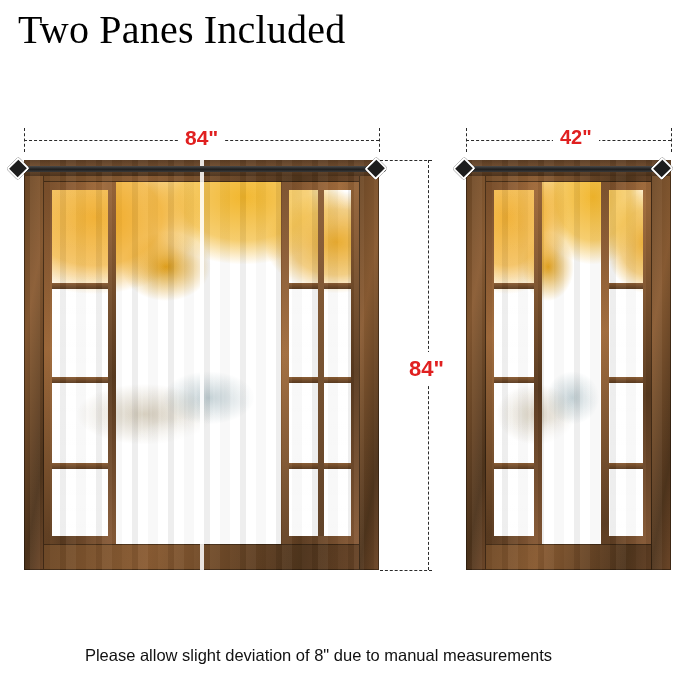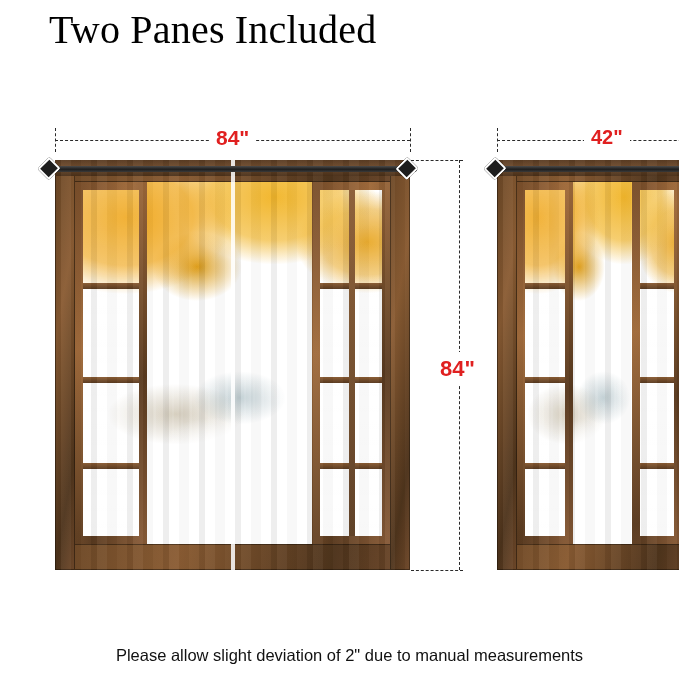--- a/index.html
+++ b/index.html
@@ -13,21 +13,20 @@
     font-family: "Liberation Sans", sans-serif;
     position: relative;
     overflow: hidden;
   }
 
   #stage {
     position: absolute;
     inset: 0;
     width: 637px;
     height: 677px;
-    margin-left: 31px;
   }
 
   
   .heading {
     position: absolute;
     left: 18px;
     top: 6px;
     font-family: "Liberation Serif", serif;
     font-size: 40px;
     line-height: 48px;
@@ -346,14 +345,14 @@
       <div class="sash" style="right:20px; width:34px;">
         <div class="muntin-h" style="top:27%;"></div>
         <div class="muntin-h" style="top:54%;"></div>
         <div class="muntin-h" style="top:79%;"></div>
       </div>
     </div>
     <div class="folds"></div>
     <div class="header-band"></div>
   </div>
 
-  <div class="footnote">Please allow slight deviation of 2" due to manual measurements</div>
+  <div class="footnote">Please allow slight deviation of 8" due to manual measurements</div>
 </div>
 
 </body></html>

